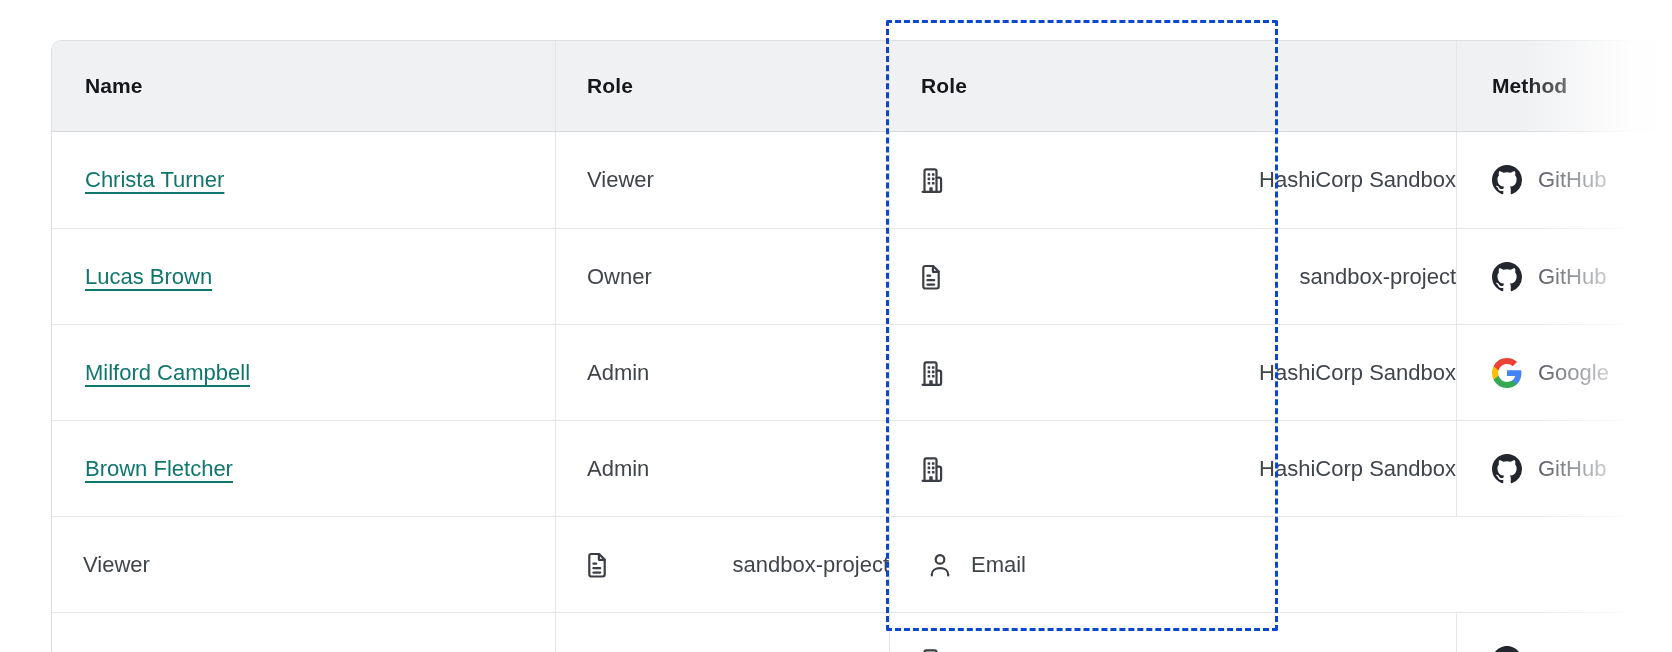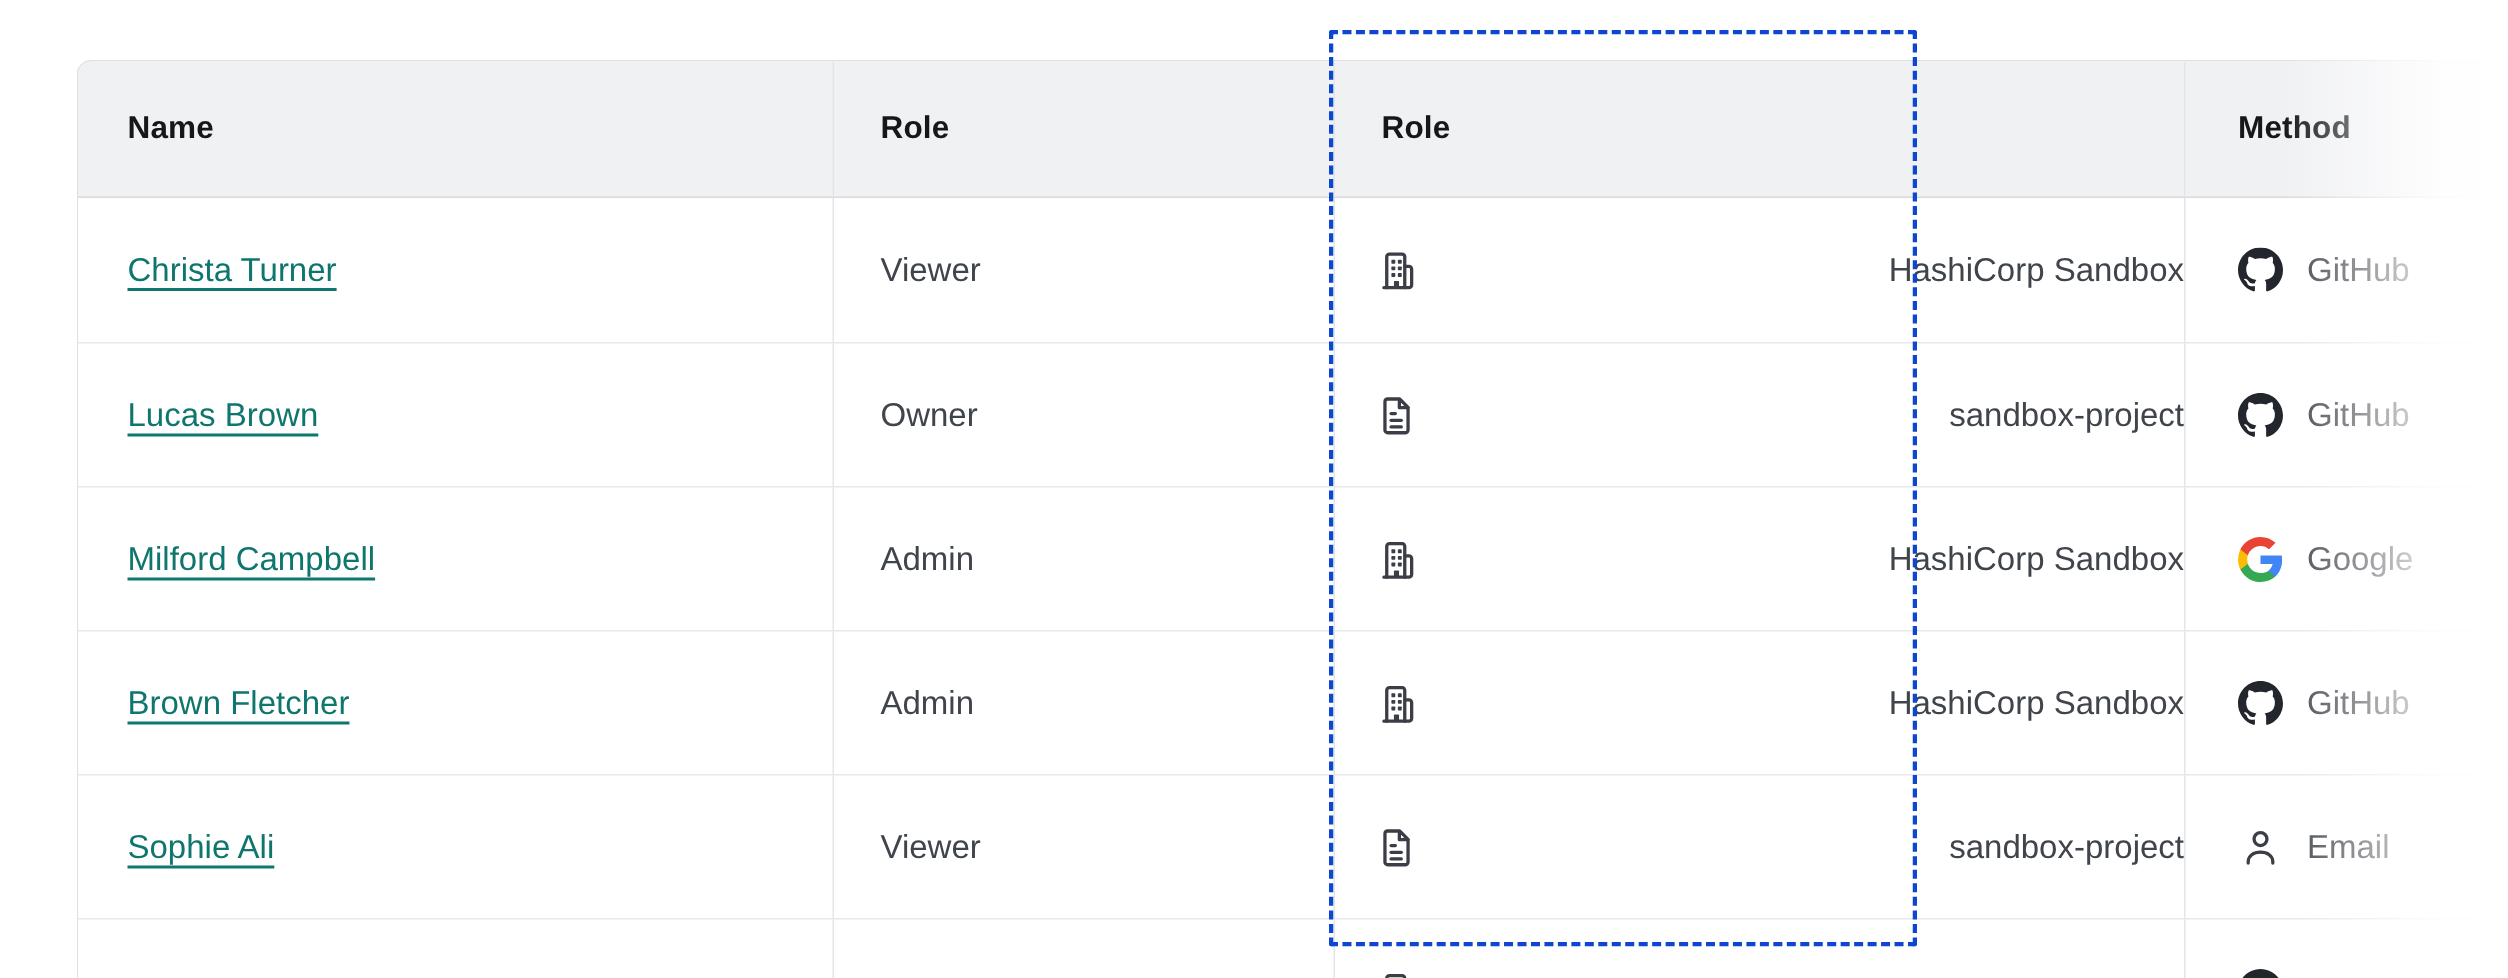--- a/index.html
+++ b/index.html
@@ -206,23 +206,20 @@
         <span class="cell-icon">
           <svg width="30" height="30" viewBox="0 0 16 16">
               <path fill="#23262d" d="M8 0C3.58 0 0 3.58 0 8c0 3.54 2.29 6.53 5.47 7.59.4.07.55-.17.55-.38 0-.19-.01-.82-.01-1.49-2.01.37-2.53-.49-2.69-.94-.09-.23-.48-.94-.82-1.13-.28-.15-.68-.52-.01-.53.63-.01 1.08.58 1.23.82.72 1.21 1.87.87 2.33.66.07-.52.28-.87.51-1.07-1.78-.2-3.64-.89-3.64-3.95 0-.87.31-1.59.82-2.15-.08-.2-.36-1.02.08-2.12 0 0 .67-.21 2.2.82.64-.18 1.32-.27 2-.27s1.36.09 2 .27c1.53-1.04 2.2-.82 2.2-.82.44 1.1.16 1.92.08 2.12.51.56.82 1.27.82 2.15 0 3.07-1.87 3.75-3.65 3.95.29.25.54.73.54 1.48 0 1.07-.01 1.93-.01 2.2 0 .21.15.46.55.38A8.01 8.01 0 0 0 16 8c0-4.42-3.58-8-8-8z"></path>
             </svg>
         </span>
         <span>GitHub</span>
       </div>
     </div>
 
     <div class="tr row">
-      <div class="td c-name">
-          <a class="name-link">Sophie Ali</a>
-        </div>
       <div class="td c-role">
           <span>Viewer</span>
         </div>
       <div class="td c-scope">
         <span class="cell-icon">
           <svg width="32" height="32" viewBox="0 0 32 32">
               <g class="icon-stroke">
                 <path d="M10.2 27.5c-1.1 0-1.9-.9-1.9-1.9V6.9C8.3 5.8 9.1 5 10.2 5h7.9l5.6 5.6v15c0 1.1-.9 1.9-1.9 1.9z"></path>
                 <path d="M17.9 5.2v5.6h5.7"></path>
                 <path d="M12.4 14.7h2.8"></path>

